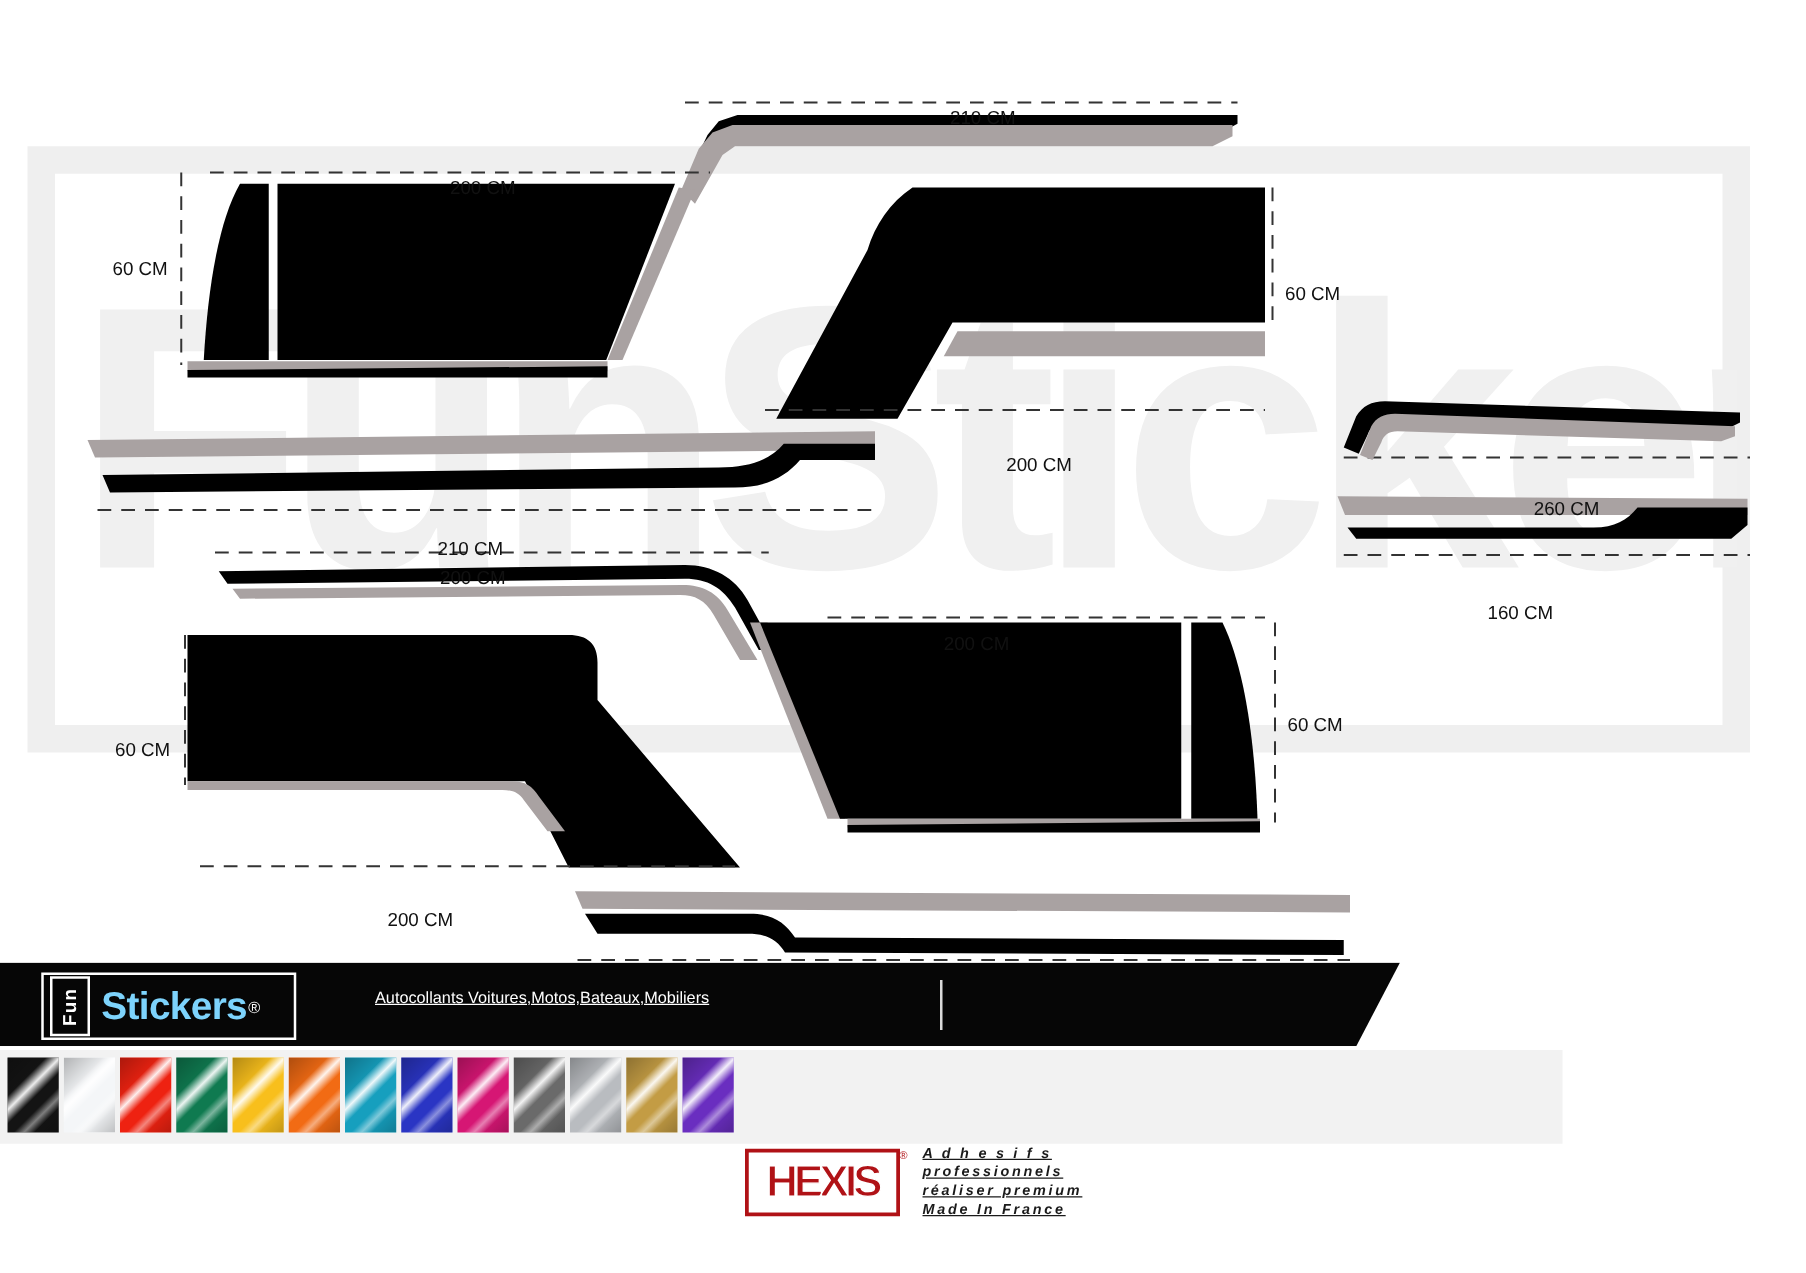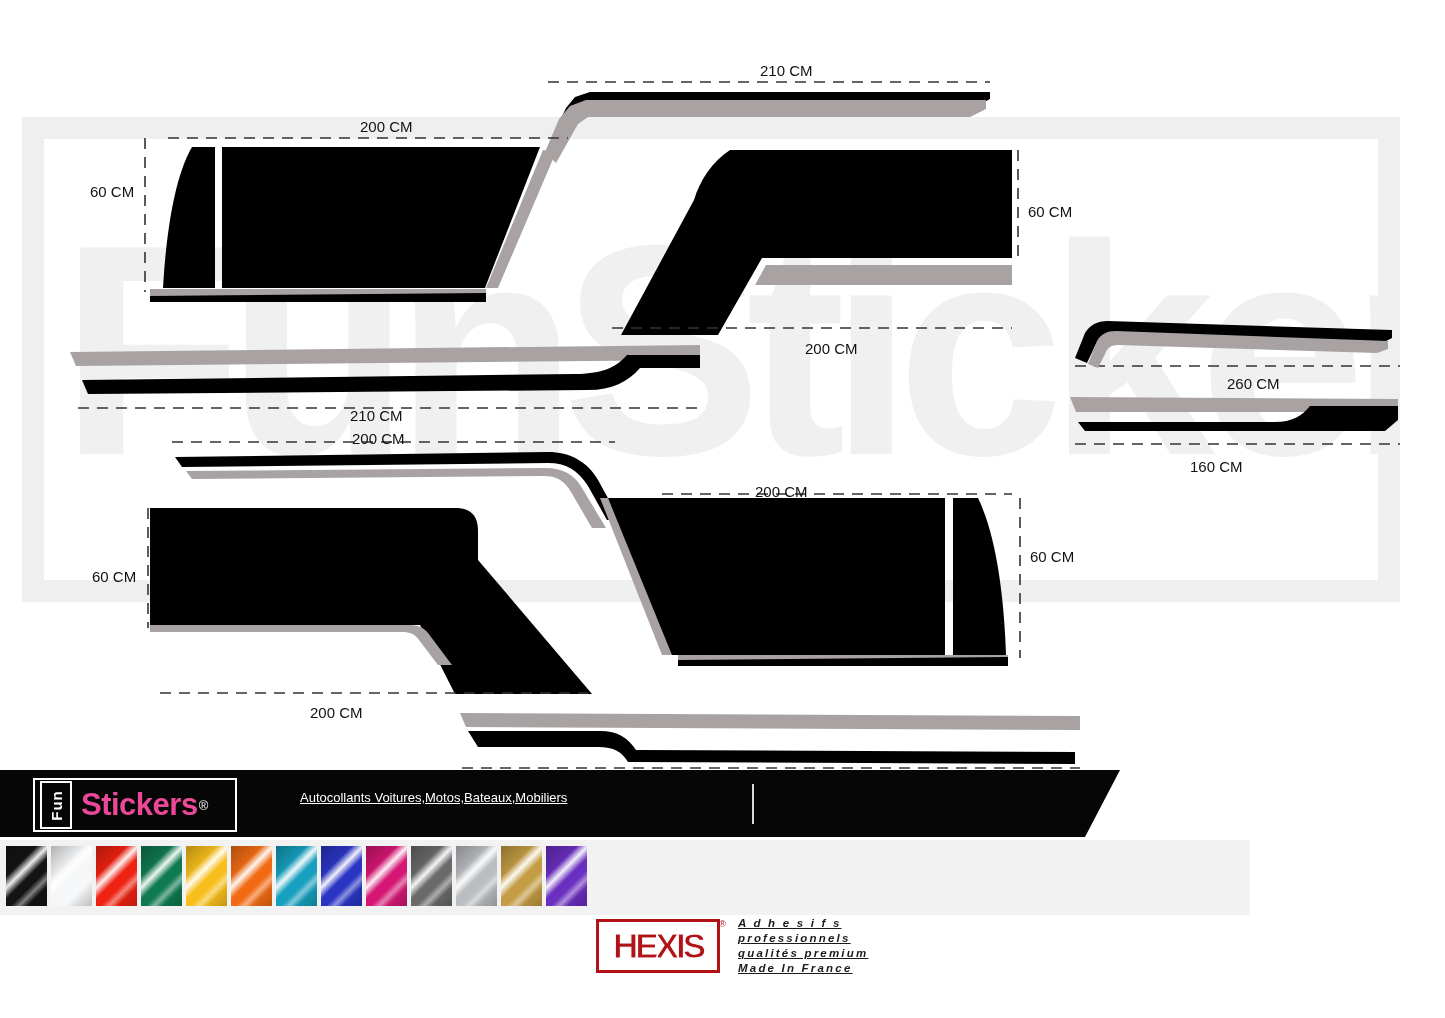--- a/index.html
+++ b/index.html
@@ -14,33 +14,33 @@
   .watermark{position:absolute;left:60px;top:150px;width:1330px;height:420px;
       font-family:"Liberation Sans",sans-serif;font-weight:bold;font-size:300px;
       color:#f0f0f0;letter-spacing:-16px;line-height:400px;white-space:nowrap;
       overflow:hidden;user-select:none;}
 
   
   #art{position:absolute;left:0;top:0;width:1445px;height:790px;}
 
   
   .dim{position:absolute;font-family:"Liberation Sans",sans-serif;font-size:15px;color:#111;
-       white-space:nowrap;}
+       white-space:nowrap;margin-top:24px;}
 
   
   .footer{position:absolute;left:0;top:770px;width:1445px;height:145px;}
   .blackbar{position:absolute;left:0;top:0;width:1120px;height:67px;background:#060606;
       clip-path:polygon(0 0, 1120px 0, 1085px 67px, 0 67px);}
   .logo-box{position:absolute;left:33px;top:8px;width:200px;height:50px;border:2px solid #fff;
       display:flex;align-items:center;}
   .logo-fun{width:28px;height:44px;margin-left:5px;border:2px solid #fff;display:flex;
       align-items:center;justify-content:center;}
   .logo-fun span{display:block;transform:rotate(-90deg);color:#fff;font-weight:bold;
       font-size:15px;letter-spacing:1px;}
-  .logo-stickers{color:#ec4899;font-weight:bold;font-size:31px;margin-left:9px;letter-spacing:-0.5px;}
+  .logo-stickers{color:#7dd3fc;font-weight:bold;font-size:31px;margin-left:9px;letter-spacing:-0.5px;}
   .logo-reg{color:#fff;font-size:13px;vertical-align:super;margin-left:1px;}
   .tagline{position:absolute;left:300px;top:20px;color:#fff;font-size:13px;
       text-decoration:underline;white-space:nowrap;}
   .divider{position:absolute;left:752px;top:14px;width:2px;height:40px;background:#d9d9d9;}
   .promo{position:absolute;left:772px;top:12px;width:230px;color:#e8191b;font-size:11.5px;
       text-align:center;line-height:17px;}
 
   
   .swatches{position:absolute;left:0;top:70px;width:1250px;height:75px;background:#f2f2f2;}
   .sw-row{position:absolute;left:6px;top:6px;display:flex;gap:4px;}
@@ -231,19 +231,19 @@
         </div>
 
       <div class="hexis-wrap">
         <div class="hexis-logo">
           <div class="txt">HEXIS</div>
           <div class="hexis-reg">®</div>
         </div>
         <div class="hexis-lines">
           <div>A d h e s i f s</div>
           <div>professionnels</div>
-          <div>qualités premium</div>
+          <div>réaliser premium</div>
           <div>Made In France</div>
         </div>
       </div>
     </div>
   </div>
 </div>
 
 </body></html>

